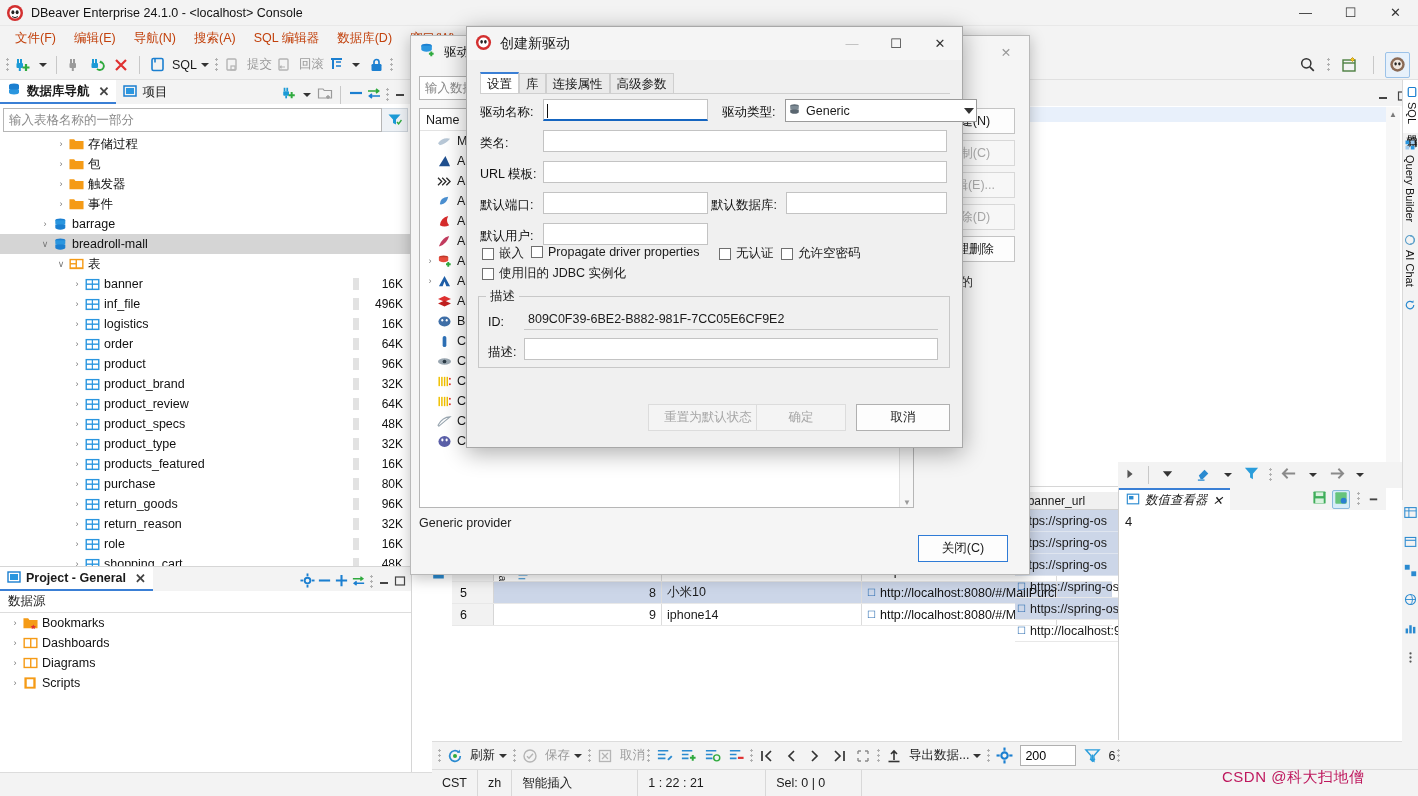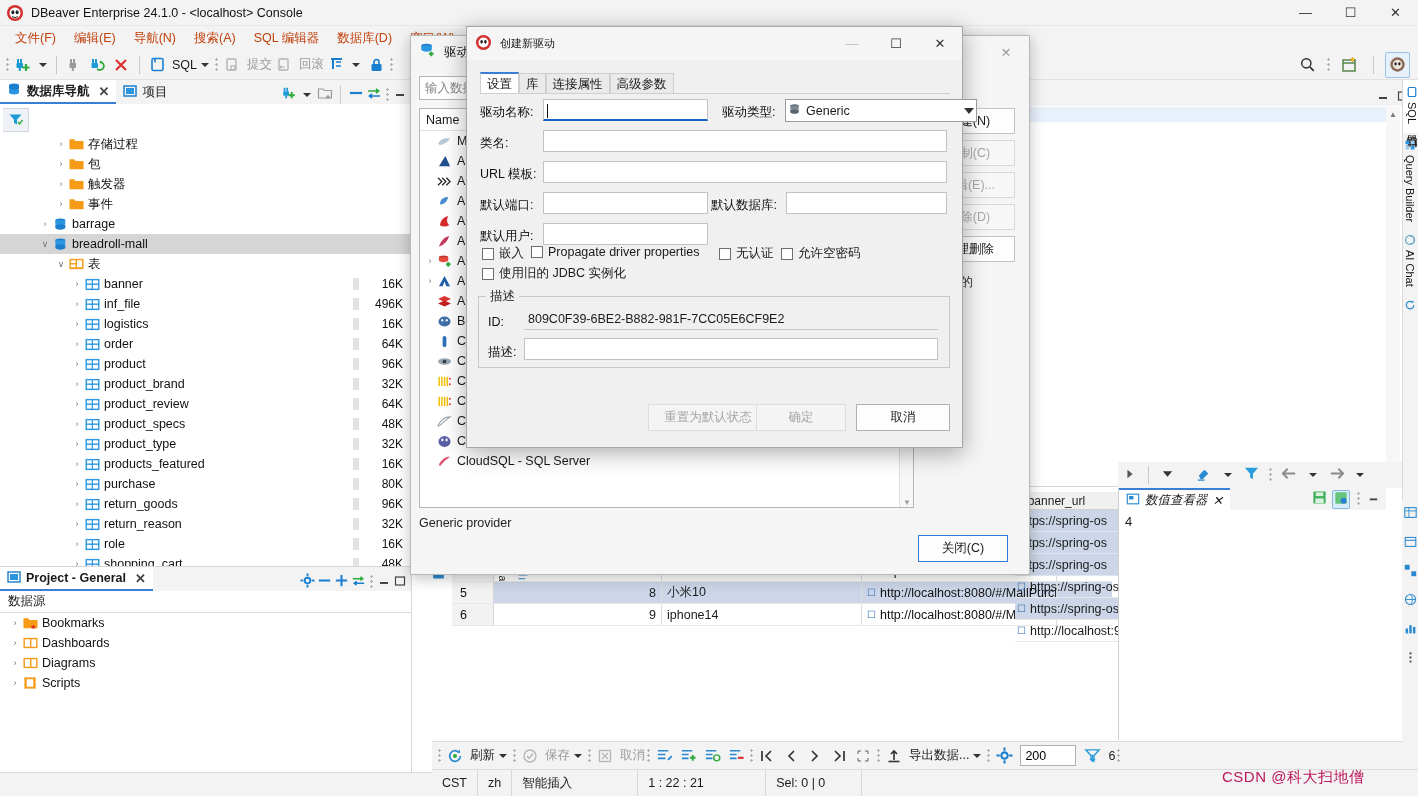--- a/index.html
+++ b/index.html
@@ -135,21 +135,21 @@
   #drvstatus { position:absolute; left:8px; top:480px; font-size:12.5px; color:#222;}
   .drvbtn { position:absolute; left:512px; width:92px; height:26px; background:#fdfdfd; border:1px solid #c4c4c4; font-size:12.5px; display:flex; align-items:center; justify-content:center;}
   .drvbtn.dim { color:#a8a8a8; background:#f7f7f7; border-color:#d8d8d8;}
   .drvnote { position:absolute; left:512px; font-size:12.5px; color:#333;}
   #drvclose { position:absolute; left:918px; top:535px; width:90px; height:27px; border:1px solid #2f7bd6; background:#fdfdfd; font-size:12.5px; display:flex; align-items:center; justify-content:center; }
 
   
   #dlg { left:466px; top:26px; width:497px; height:422px; background:#f0f0f0;
          border:1px solid #a8a8a8; box-shadow:0 5px 22px rgba(0,0,0,.33); }
   #dlgtitle { height:33px; display:flex; align-items:center; background:#f5f5f5; }
-  #dlgtitle .t { font-size:11px; margin-left:8px; }
+  #dlgtitle .t { font-size:14px; margin-left:8px; }
   #dlgtitle .btns { margin-left:auto; display:flex; }
   #dlgtitle .b { width:44px; height:33px; display:flex; align-items:center; justify-content:center; font-size:13px; color:#333;}
   .dtab { height:21px; padding:0 6px; font-size:12.5px; display:flex; align-items:center; border:1px solid #cfcfcf; border-bottom:none; background:#eaeaea;}
   .dtab.active { background:#fff; border-top:2px solid #3a7fd5; height:22px;}
 
   .flbl { position:absolute; font-size:12.5px; color:#111; }
   .finput { position:absolute; background:#fff; border:1px solid #c3c3c3; height:22px; }
   .finput.focus { border:1px solid #c3c3c3; border-bottom:2px solid #1565c0; }
   .fcaret { position:absolute; width:1px; height:14px; background:#111; }
   #drvtypebox { position:absolute; left:785px; top:99px; width:192px; height:23px; background:#fff; border:1px solid #9a9a9a; display:flex; align-items:center; padding:0 2px; font-size:12.5px;}
@@ -348,20 +348,21 @@
       <span class="tb-dots"></span>
       <span>
         <svg width="14" height="14" viewBox="0 0 14 14">
             <rect x="3" y="8" width="8" height="2" fill="#444"></rect>
           </svg>
       </span>
     </span>
   </div>
 
   <div id="filterbox">
+    <div id="filterinput">输入表格名称的一部分</div>
     <div class="filter-icon-btn">
       <svg width="15" height="15" viewBox="0 0 15 15">
           <path d="M1.5 2.5h12L9 7.5v5l-3-1.6V7.5z" fill="#1b9ad6"></path>
           <path d="M10 10l1.6 1.8L14.5 8" stroke="#2faa3e" stroke-width="1.4" fill="none"></path>
         </svg>
     </div>
   </div>
 
   <div class="tree" id="tree">
       <div class="trow">
@@ -1328,29 +1329,20 @@
           <span class="dtw"></span>
           <span class="dicon">
             <svg width="15" height="13" viewBox="0 0 16 14">
               <ellipse cx="8" cy="7" rx="6.5" ry="5.8" fill="#5a5fa8"></ellipse>
               <ellipse cx="5.7" cy="5.4" rx="1.2" ry="1.5" fill="#fff"></ellipse>
               <ellipse cx="10.3" cy="5.4" rx="1.2" ry="1.5" fill="#fff"></ellipse>
             </svg>
           </span>
           <span>CloudSQL - PostgreSQL</span>
         </div>
-        <div class="drow">
-          <span class="dtw"></span>
-          <span class="dicon">
-            <svg width="15" height="13" viewBox="0 0 16 14">
-              <path d="M2 10Q7 1 14 2Q8 6 3 12z" fill="#e0536f"></path>
-            </svg>
-          </span>
-          <span>CloudSQL - SQL Server</span>
-        </div>
       </div>
     <div style="position:absolute;right:0;top:22px;width:14px;height:378px;background:#f7f7f7;border-left:1px solid #e0e0e0;">
       <div style="position:absolute;bottom:2px;left:3px;color:#9a9a9a;font-size:8px;">▼</div>
     </div>
   </div>
   <div id="drvstatus">Generic provider</div>
 
   <div class="drvbtn" style="top:72px;">新建(N)</div>
   <div class="drvbtn dim" style="top:104px;">复制(C)</div>
   <div class="drvbtn dim" style="top:136px;">编辑(E)...</div>

